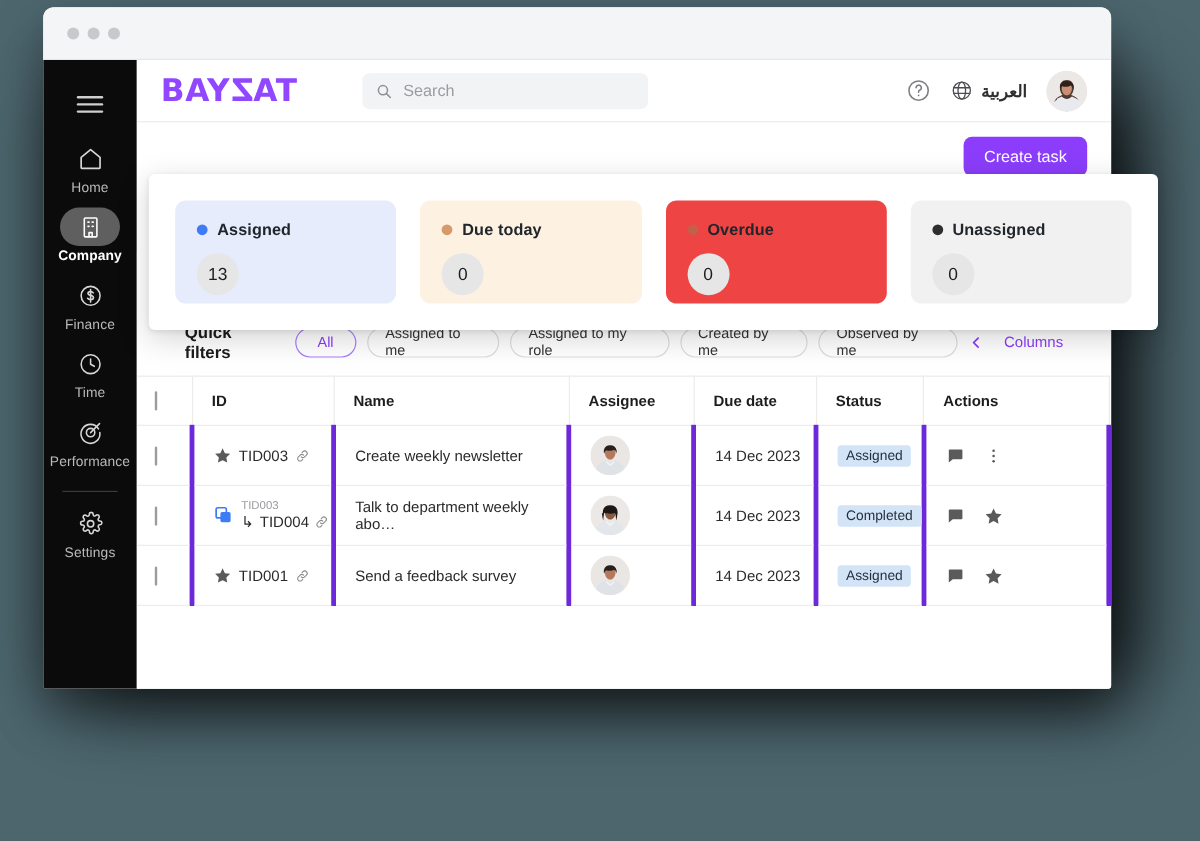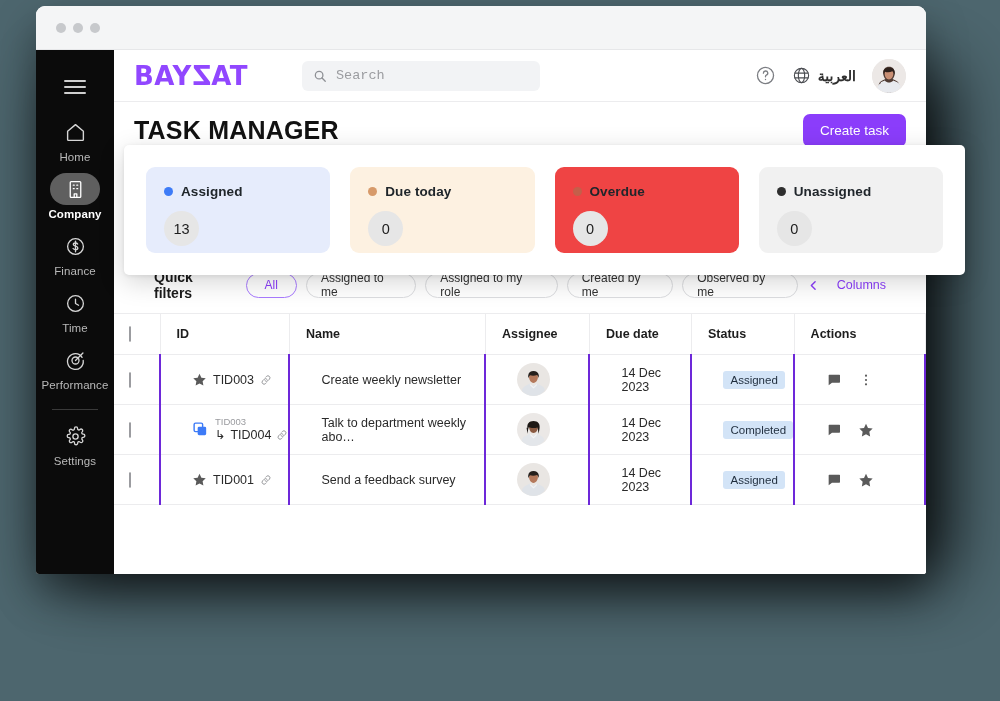--- a/index.html
+++ b/index.html
@@ -76,21 +76,21 @@
     letter-spacing: .5px; font-family: "DejaVu Sans", sans-serif;
   }
   .logo .alt { display:inline-block; transform: scaleX(-1); }
   .topsearch {
     width: 238px; height: 30px; background: #f2f3f5; border-radius: 6px;
     display: flex; align-items: center; gap: 9px; padding: 0 11px;
     margin-left: 38px;
   }
   .topsearch input {
     border: 0; background: transparent; outline: none;
-    font-size: 13.5px; color: #7f1d1d; font-family: Liberation Mono, monospace; width: 100%;
+    font-size: 13.5px; color: #7f1d1d; font-family: Liberation Sans, sans-serif; width: 100%;
   }
   .topsearch input::placeholder { color: #9b9ca0; }
   .topright { margin-left: auto; display: flex; align-items: center; gap: 16px; font-weight: bold; }
   .icon-btn { cursor: pointer; display: flex; align-items: center; }
   .lang { display: flex; align-items: center; gap: 7px; cursor: pointer; }
   .lang-text { font-size: 14px; color: #2f2f2f; direction: rtl; }
   .avatar-top {
     width: 34px; height: 34px; border-radius: 50%; overflow: hidden;
     background: #e9e6e4; cursor: pointer;
   }
@@ -161,22 +161,22 @@
     color: #8b3dfb; font-size: 12.5px; cursor: pointer;
   }
 
   table { width: 100%; border-collapse: collapse; }
   thead th {
     text-align: left; font-size: 12.5px; color: #1d1d1d; font-weight: 600;
     padding: 13px 0 13px 16px; border-top: 1px solid #ececee; border-bottom: 1px solid #ececee;
     border-right: 1px solid #ececee;
   }
   tbody td {
-    padding: 0 0 0 31px; height: 50px;
-    border-bottom: 1px solid #ececee; border-right: 2px solid #6d28d9;
+    padding: 0 0 0 16px; height: 50px;
+    border-bottom: 1px solid #ececee; border-right: 4px solid #6d28d9;
     font-size: 12.5px; color: #2a2a2a; vertical-align: middle;
   }
   th:first-child, td:first-child { width: 46px; padding-left: 15px; }
   .col-id    { width: 118px; }
   .col-name  { width: 196px; }
   .col-asg   { width: 104px; }
   .col-due   { width: 102px; }
   .col-status{ width: 86px; }
   .checkbox { width: 15px; height: 15px; border: 1.4px solid #9b9ca0; border-radius: 3px; cursor: pointer; }
   .id-cell { display: flex; align-items: center; gap: 6px; }
@@ -323,21 +323,20 @@
                 <path d="M20 9c4.6 0 6.8 3.1 6.8 7.6 0 3.3-1.2 5.7-2.6 6.9l4.2 2.2c2.1 1.1 3.4 3 3.8 5.2A20 20 0 0 1 20 40a20 20 0 0 1-12.2-9.1c.4-2.2 1.7-4.1 3.8-5.2l4.2-2.2c-1.4-1.2-2.6-3.6-2.6-6.9C13.2 12.1 15.4 9 20 9z" fill="#4f3b33"></path>
                 <path d="M20 11.5c3.4 0 5 2.3 5 5.8 0 3.6-2.1 6.7-5 6.7s-5-3.1-5-6.7c0-3.5 1.6-5.8 5-5.8z" fill="#c98f74"></path>
                 <path d="M13.6 13.5c1.3-2.6 3.6-3.6 6.4-3.6 3 0 5.2 1.2 6.3 3.8.5 1.3.5 3.3.3 5-.6-2.2-1.5-3.6-2.7-4.2-2.3 1.4-6 1.6-8.6.6-.9.7-1.4 2-1.7 3.6-.3-1.8-.4-3.9 0-5.2z" fill="#2e211c"></path>
                 <path d="M10.3 27.4 15 25.2c1.5 1.6 3.4 2.4 5 2.4s3.5-.8 5-2.4l4.7 2.2c2.3 1.1 3.7 3.3 3.8 5.8A19.9 19.9 0 0 1 20 40c-5.5 0-10.4-2.2-13.5-5.8.1-2.5 1.5-4.7 3.8-5.8z" fill="#e8eaee"></path>
               </svg>
             </span>
           </div>
         </div>
 
         <div class="pagehead">
-          <div class="pagetitle">TASK MANAGER</div>
           <button class="create-btn">Create task</button>
         </div>
 
         <div class="panel">
 
           <div class="filterbar">
             <div class="searchrow">
               <div class="left">
                 <span>
                   <svg width="13" height="13" viewBox="0 0 24 24" fill="none" stroke="#8e9095" stroke-width="2.3" stroke-linecap="round">

